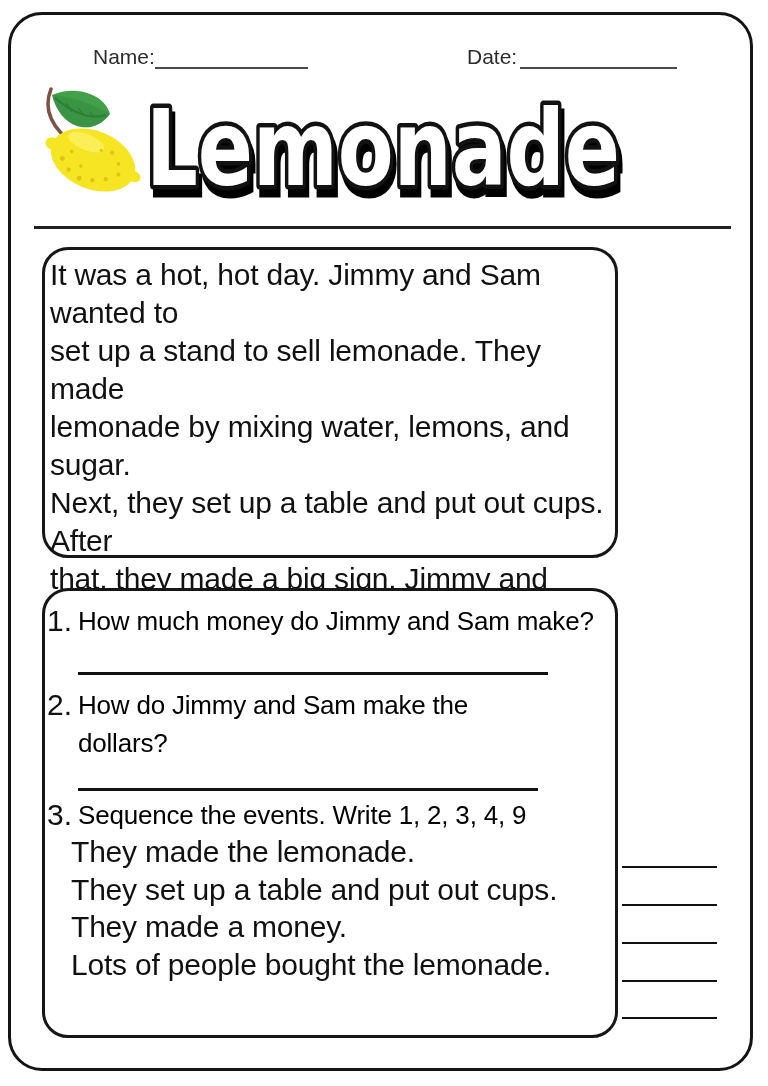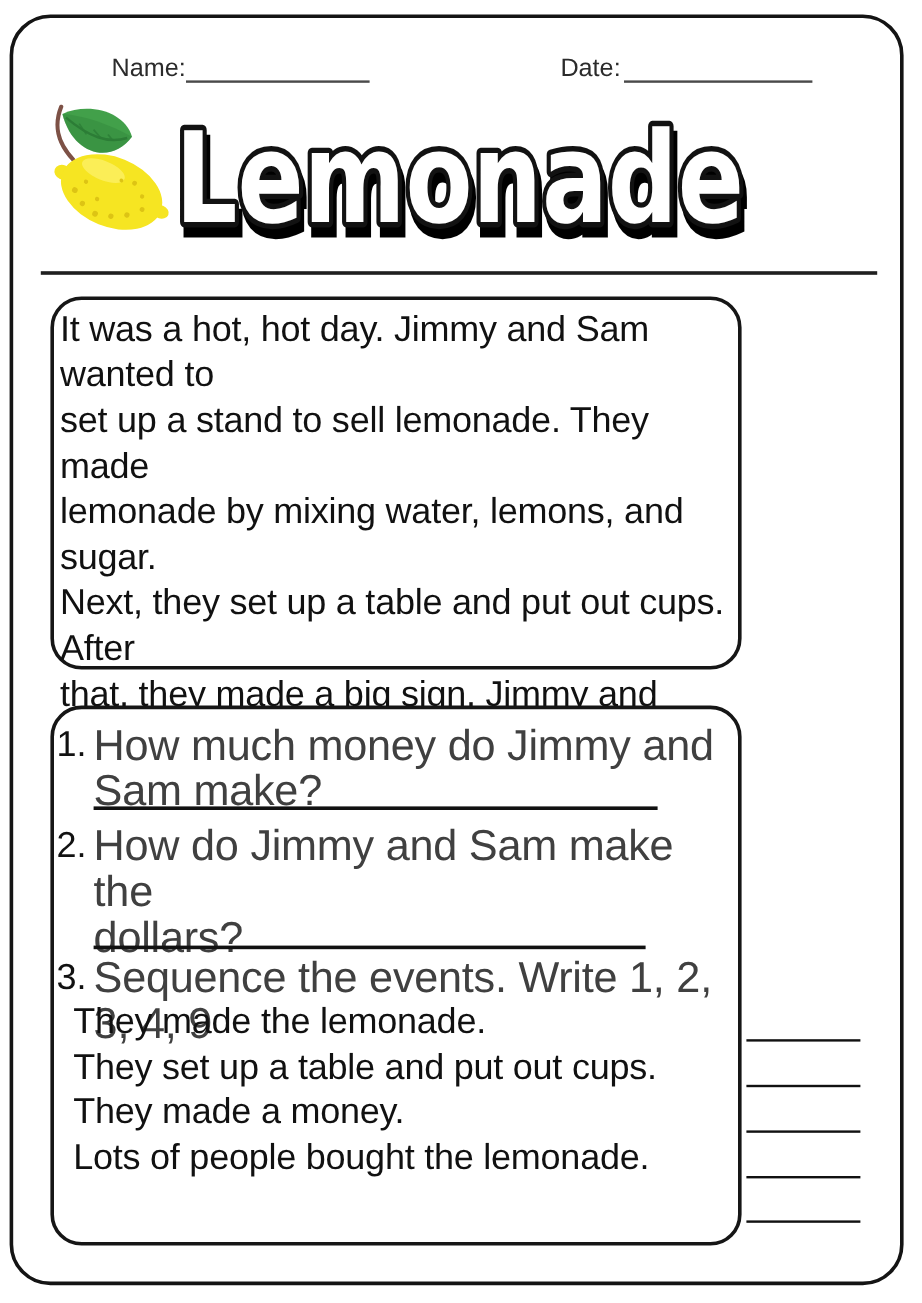--- a/index.html
+++ b/index.html
@@ -41,23 +41,23 @@
     left:42px;width:576px;border:3px solid #161616;border-radius:26px;background:#fff;
   }
   .passage-box{top:247px;height:311px;}
   .passage-text{
     padding:6px 8px 0 5px;font-size:30px;line-height:38px;letter-spacing:-0.2px;
     white-space:pre-line;color:#111;
   }
   .questions-box{top:588px;height:450px;}
   .q-row{position:absolute;display:flex;left:2px;right:6px;}
   .q-num{width:31px;flex:0 0 31px;font-size:30px;line-height:38px;color:#111;}
-  .q-text{flex:1;font-size:36px;line-height:38px;letter-spacing:-0.2px;white-space:pre-line;color:#404040;}
+  .q-text{flex:1;font-size:26px;line-height:38px;letter-spacing:-0.2px;white-space:pre-line;color:#000000;}
   .answer-line{height:0;border-top:3px solid #111;}
-  .seq-list{left:16px;top:242px;width:545px;}
+  .seq-list{left:26px;top:242px;width:545px;}
   .seq-item{font-size:30px;line-height:37.7px;letter-spacing:-0.2px;color:#111;white-space:nowrap;}
   .seq-blank{height:0;border-top:2.5px solid #111;left:577px;width:95px;}
 </style>
 </head>
 <body>
 
 <div class="page">
 
   <div class="abs page-border"></div>
 

